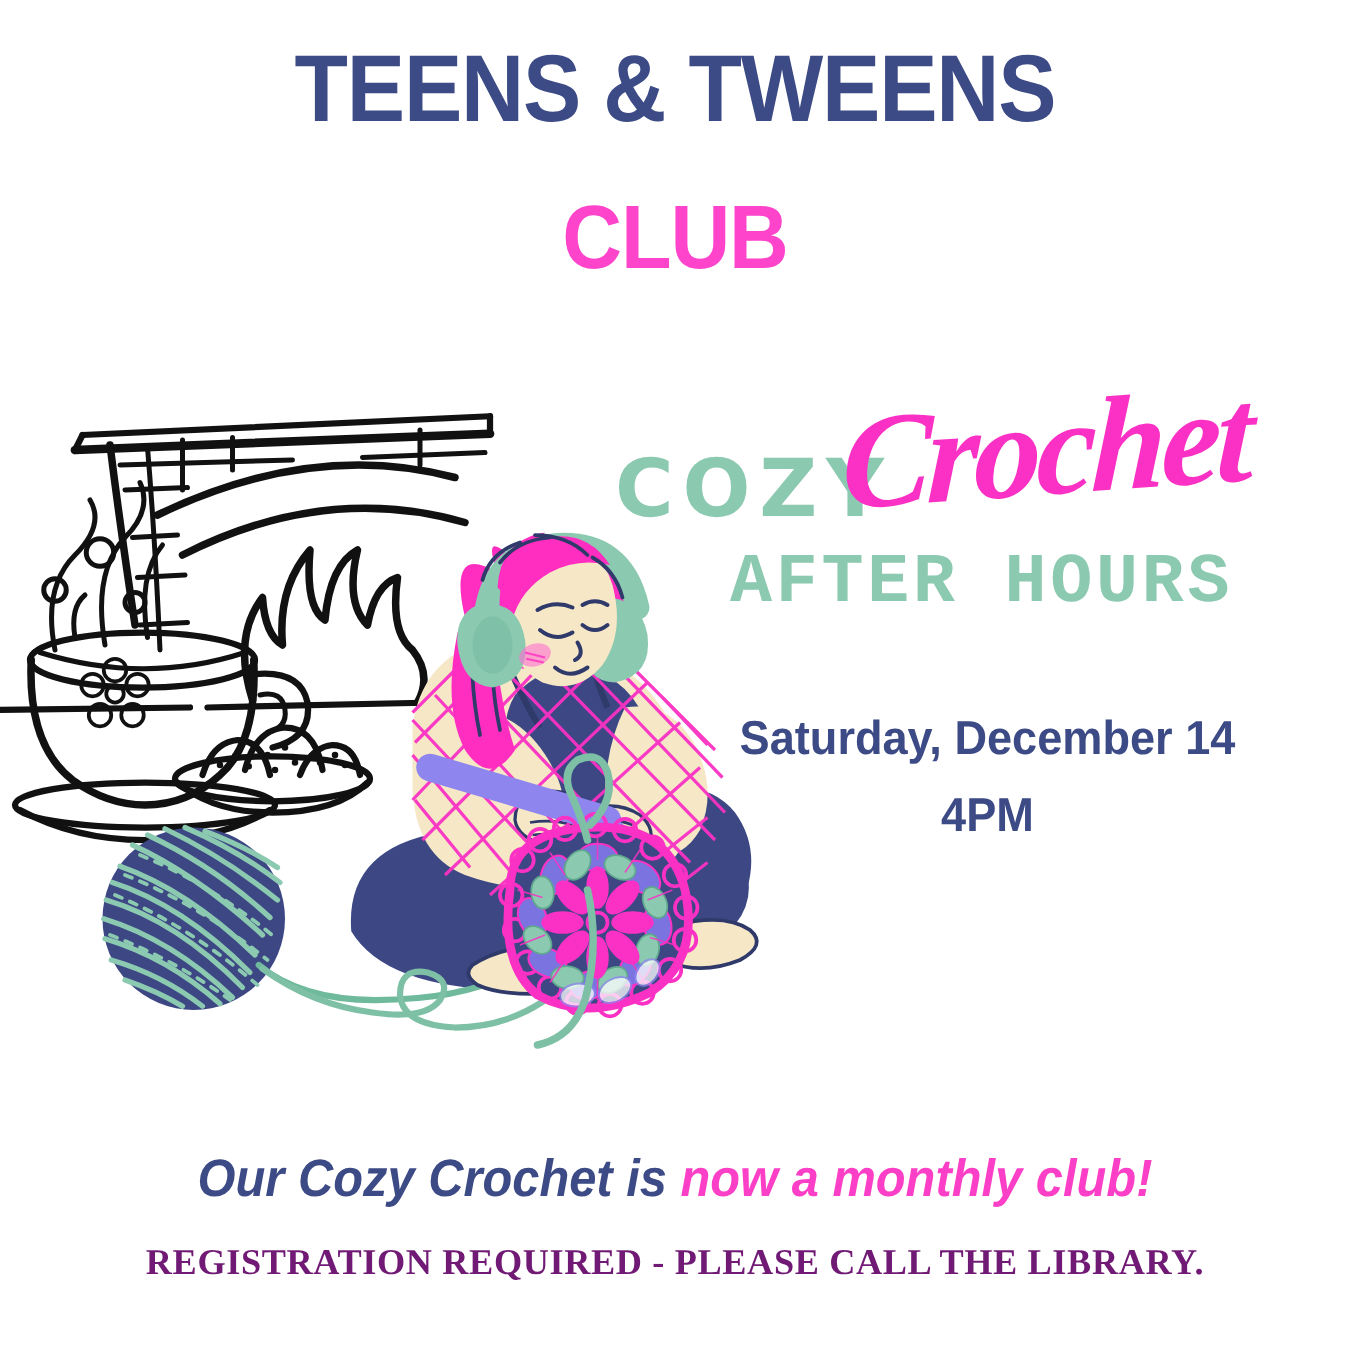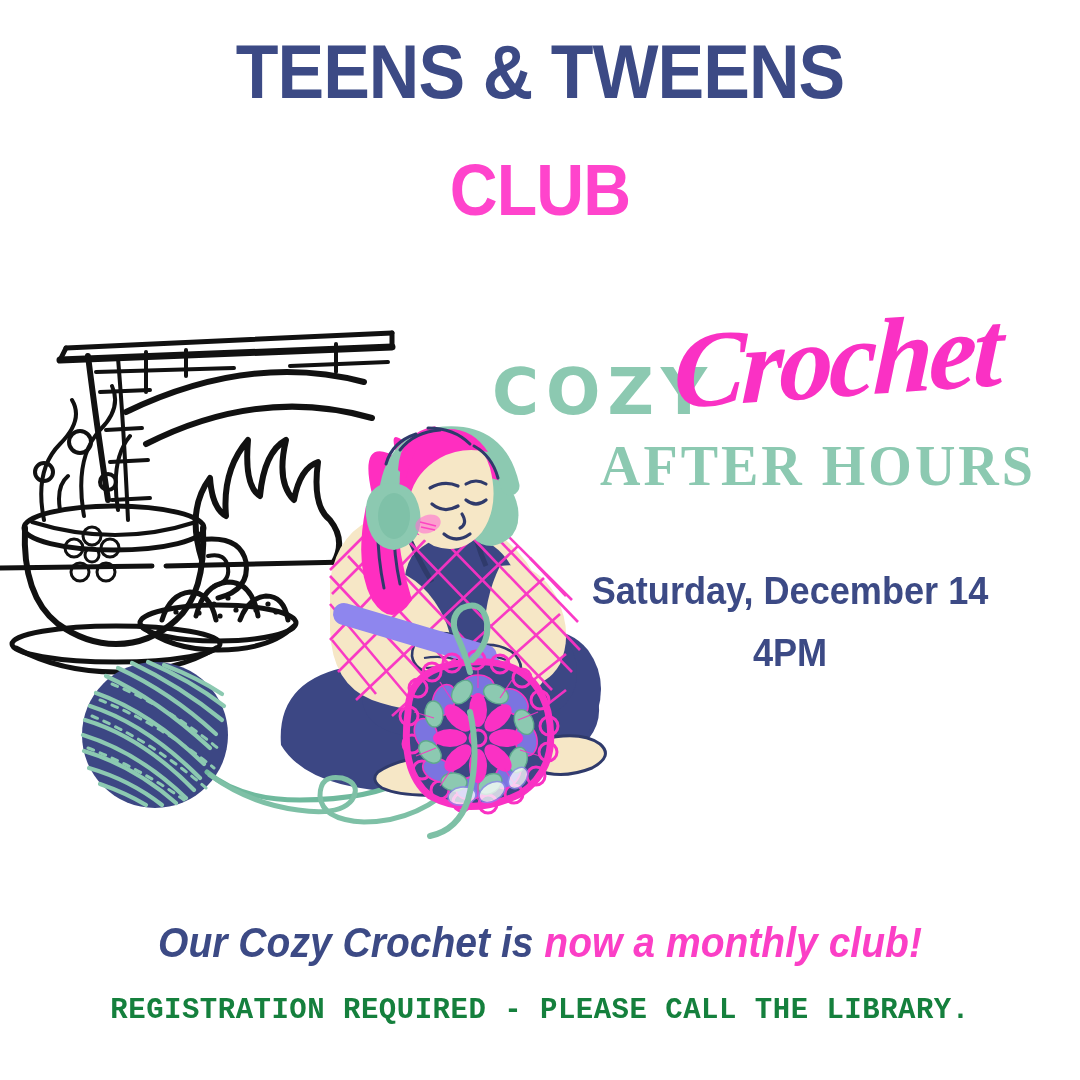--- a/index.html
+++ b/index.html
@@ -38,22 +38,21 @@
     color:#FA31C4;
     font-family:"Liberation Serif",serif;
     letter-spacing:-4px;
     transform:rotate(-4deg) skewX(-6deg);
     transform-origin:left bottom;
   }
   #after-hours-word{
     top:438px;left:584px;
     font-size:56px;font-weight:700;letter-spacing:3px;
     color:#8CC9B1;
-    font-family:Liberation Serif, serif;
-    margin-left:16px;
+    font-family:Liberation Mono, monospace;
   }
 
   #event-date{
     top:572px;left:580px;width:420px;text-align:center;
     font-size:38px;font-weight:700;color:#3C4A85;
     font-family:"Liberation Sans Narrow","Liberation Sans",sans-serif;
     transform:scaleX(0.95);transform-origin:center top;
   }
   #event-time{
     top:634px;left:580px;width:420px;text-align:center;
@@ -67,22 +66,22 @@
     font-size:42px;font-weight:700;font-style:italic;
     font-family:"Liberation Sans Narrow","Liberation Sans",sans-serif;
     transform:scaleX(0.93);transform-origin:center top;
   }
   #footer-line1 .navy{color:#3C4A85;}
   #footer-line1 .pink{color:#FB3FC6;}
 
   #footer-line2{
     top:996px;left:0;width:1080px;text-align:center;
     font-size:29px;font-weight:700;letter-spacing:0.5px;
-    color:#15803d;
-    font-family:Liberation Mono, monospace;
+    color:#701a75;
+    font-family:Liberation Serif, serif;
   }
 
   
   #illustration{position:absolute;top:0;left:0;width:1080px;height:1080px;}
 </style>
 </head>
 <body>
 
 <div id="poster">
 

